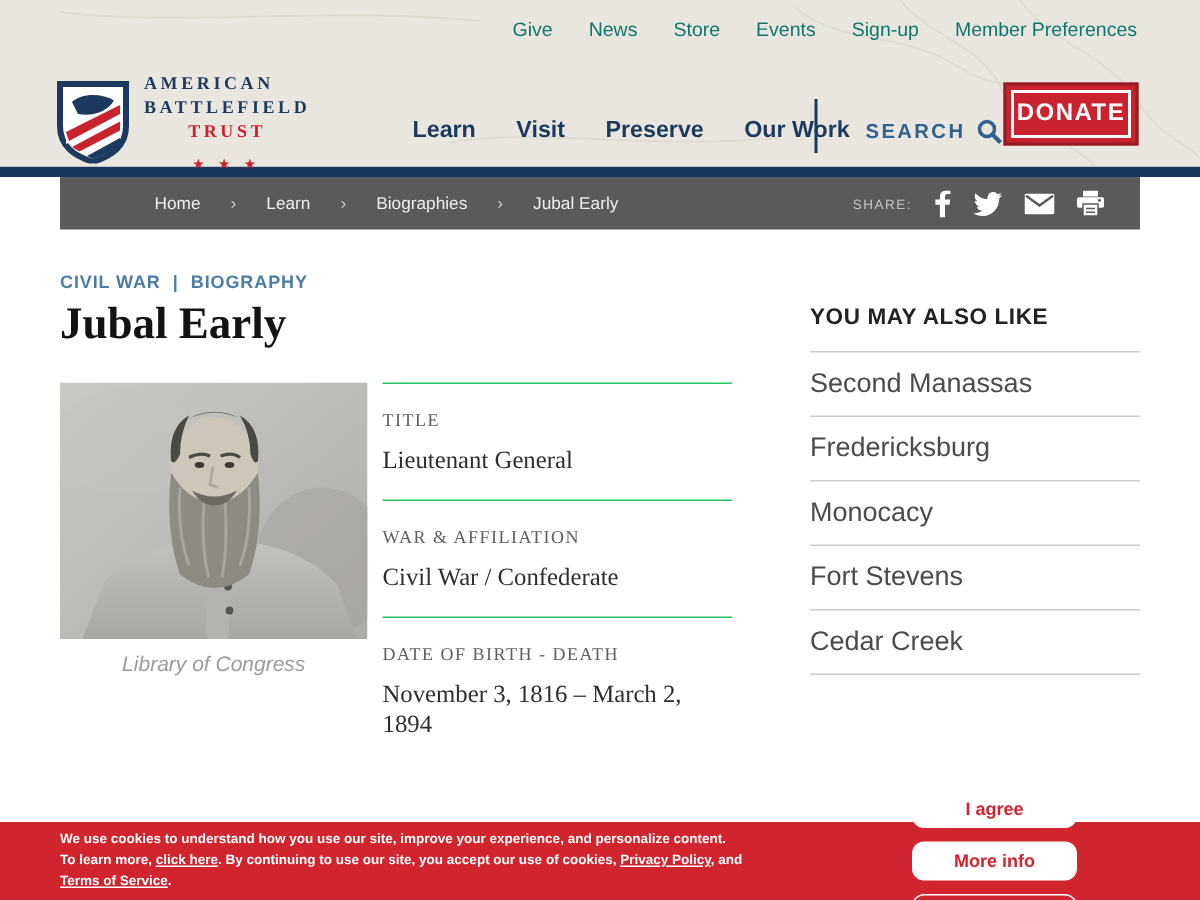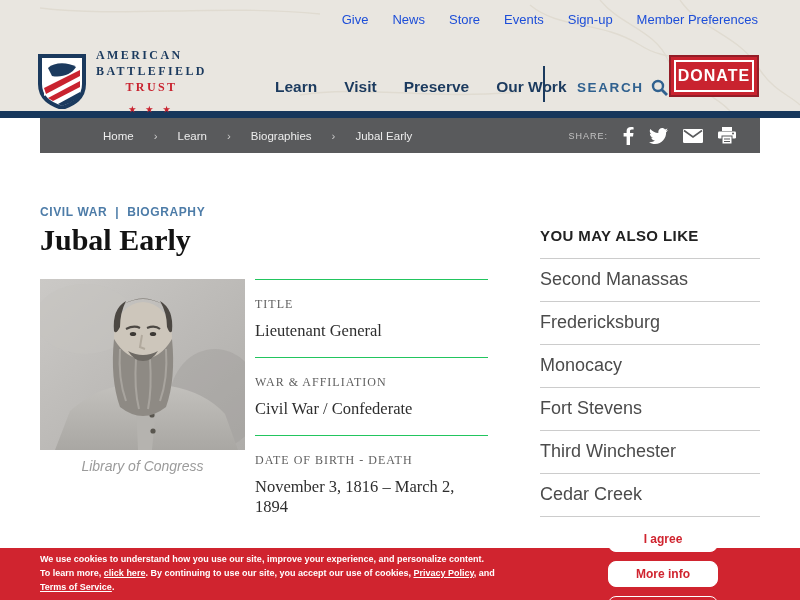--- a/index.html
+++ b/index.html
@@ -7,21 +7,21 @@
   .page {
     position:relative; width:800px; height:600px; overflow:hidden;
     background:#ffffff; font-family:"Liberation Sans", sans-serif;
   }
 
   
   .site-header { position:relative; height:111px; background:#e9e6e0; }
   .etching { position:absolute; top:0; left:0; width:800px; height:111px; opacity:.55; }
 
   .utility-nav { position:absolute; top:12px; right:42px; display:flex; gap:24px; }
-  .utility-nav a { font-size:13px; color:#1d4ed8; text-decoration:none; cursor:pointer; }
+  .utility-nav a { font-size:13px; color:#0f766e; text-decoration:none; cursor:pointer; }
 
   .brand { position:absolute; left:38px; top:44px; display:flex; align-items:center; cursor:pointer; }
   .brand-text { margin-left:10px; font-family:"Liberation Serif", serif; padding-top:3px; }
   .brand-line { font-size:12px; font-weight:700; letter-spacing:2.4px; color:#1b3a5e; line-height:16px; }
   .brand-trust { font-size:12px; font-weight:700; letter-spacing:2.4px; color:#c9232f; line-height:16px; display:flex; align-items:center; gap:7px;flex-direction:column; }
   .brand-stars { font-size:8px; letter-spacing:4px; color:#c9232f; }
 
   .main-nav { position:absolute; left:275px; top:78px; display:flex; gap:27px; }
   .main-nav a { font-size:15.5px; font-weight:700; color:#1b3a5e; text-decoration:none; cursor:pointer; }
 
@@ -50,21 +50,21 @@
   }
   .breadcrumb { display:flex; align-items:center; gap:20px; font-size:11.5px; color:#ededed;justify-content:space-between; }
   .breadcrumb a { color:#ededed; text-decoration:none; cursor:pointer; }
   .crumb-sep { color:#c9c9c9; }
   .crumb-current { color:#ededed; }
   .share-group { margin-left:auto; display:flex; align-items:center; gap:15px; }
   .share-label { font-size:9px; letter-spacing:1px; color:#c3c3c3; }
   .share-icon { display:inline-flex; cursor:pointer; }
 
   
-  .content { display:flex; padding:52px 40px 0 40px; }
+  .content { display:flex; padding:28px 40px 0 40px; }
   .left-col { width:448px; }
 
   .category { font-size:12px; font-weight:700; letter-spacing:.6px; color:#4d7ca8; display:flex; gap:8px; }
   .category a { color:#4d7ca8; text-decoration:none; cursor:pointer; }
   .page-title {
     font-family:"Liberation Serif", serif; font-size:30px; font-weight:700;
     color:#131313; margin-top:5px; line-height:1.05;
   }
 
   .columns { display:flex; margin-top:23px; }
@@ -291,21 +291,20 @@
       </div>
     </div>
 
     <aside class="sidebar">
       <div class="sidebar-heading">YOU MAY ALSO LIKE</div>
       <ul class="sidebar-list">
         <li><a>Second Manassas</a></li>
         <li><a>Fredericksburg</a></li>
         <li><a>Monocacy</a></li>
         <li><a>Fort Stevens</a></li>
-        <li><a>Third Winchester</a></li>
         <li><a>Cedar Creek</a></li>
       </ul>
     </aside>
   </div>
 
   <p class="article-body">Jubal Anderson Early, graduated 18th in a class of 50 from the United States Military</p>
 
   <div class="cookie-banner">
     <p class="cookie-text"><span>We use cookies to understand how you use our site, improve your experience, and personalize content. To learn more, </span><a>click here</a><span>. By continuing to use our site, you accept our use of cookies, </span><a>Privacy Policy</a><span>, and </span><a>Terms of Service</a><span>.</span></p>
     <div class="cookie-buttons">

